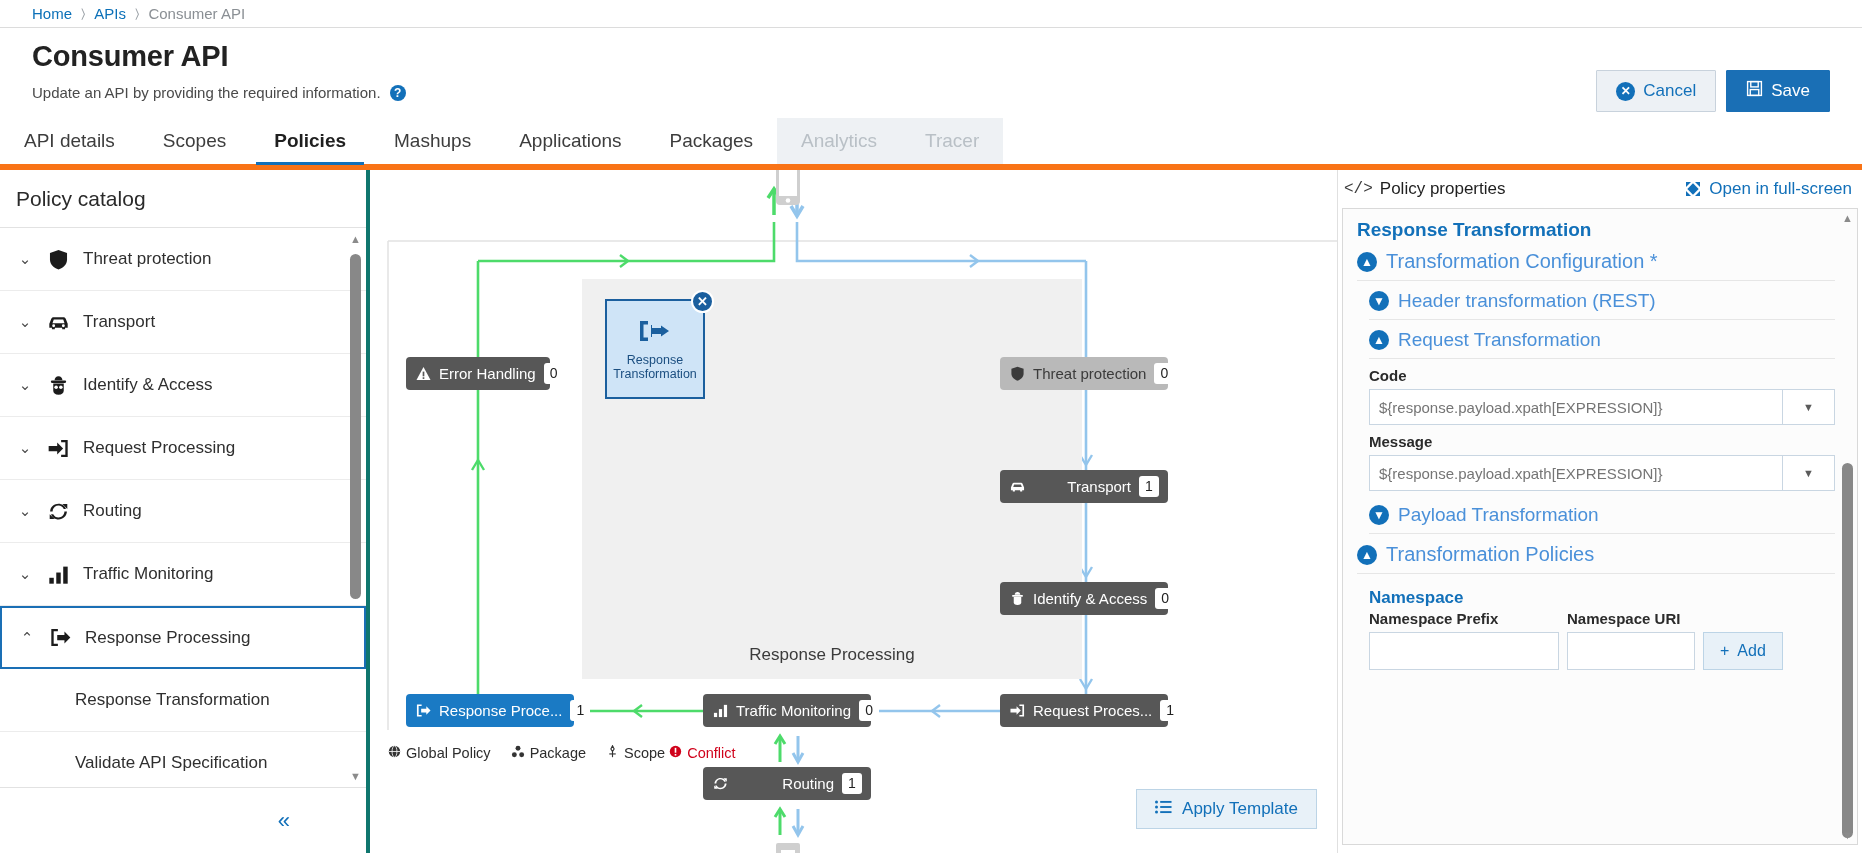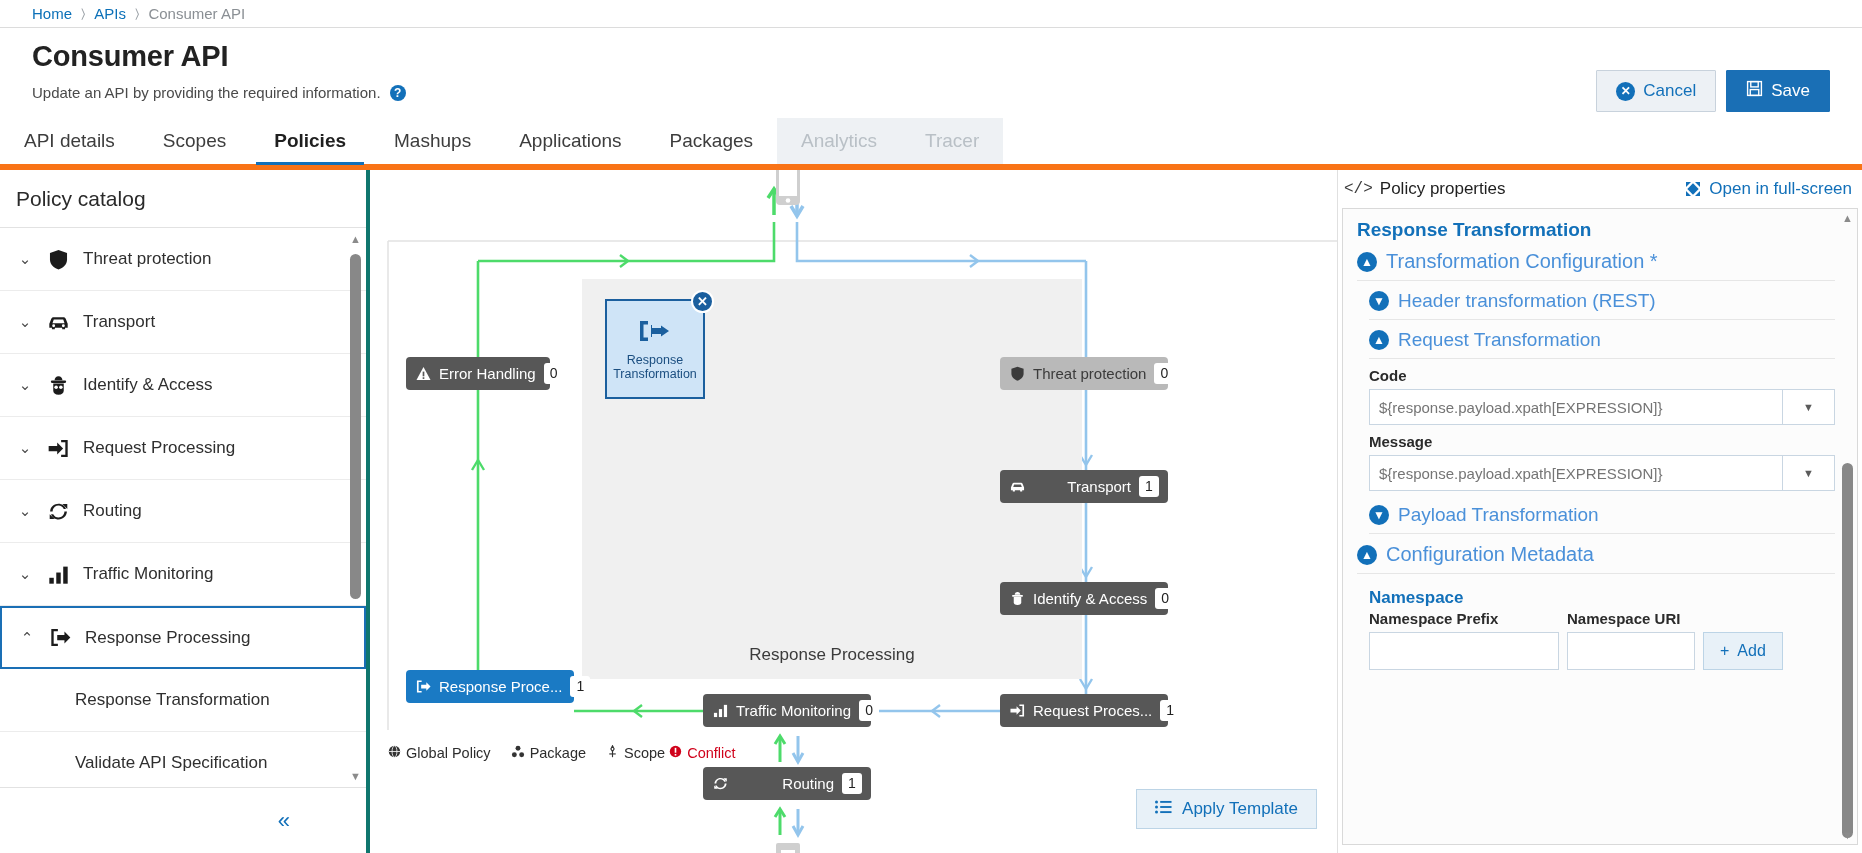--- a/index.html
+++ b/index.html
@@ -528,21 +528,21 @@
           <div class="node" style="left: 630px; top: 524px; width: 168px;">
             <span class="nicon">
               <svg width="15" height="15" viewBox="0 0 16 16" fill="#ffffff">
                 <path d="M0.5,6 L7,6 L7,3.5 L11.5,8 L7,12.5 L7,10 L0.5,10 Z"></path>
                 <path d="M10,1.5 L15,1.5 L15,14.5 L10,14.5 L10,12.8 L13.2,12.8 L13.2,3.2 L10,3.2 Z"></path>
               </svg>
             </span>
             <span class="nlabel">Request Proces...</span>
             <span class="ncount">1</span>
           </div>
-          <div class="node blue" style="left: 36px; top: 500px; width: 168px;">
+          <div class="node blue" style="left: 36px; top: 524px; width: 168px;">
             <span class="nicon">
               <svg width="15" height="15" viewBox="0 0 16 16" fill="#ffffff">
                 <path d="M6,1.5 L1,1.5 L1,14.5 L6,14.5 L6,12.8 L2.8,12.8 L2.8,3.2 L6,3.2 Z"></path>
                 <path d="M5.5,6 L11,6 L11,3.5 L15.5,8 L11,12.5 L11,10 L5.5,10 Z"></path>
               </svg>
             </span>
             <span class="nlabel">Response Proce...</span>
             <span class="ncount">1</span>
           </div>
           <div class="node" style="left: 333px; top: 524px; width: 168px;">
@@ -683,21 +683,21 @@
           </div>
 
           <div class="sect lvl2" style="margin-top:10px;">
             <span class="arr-badge">▼</span>
             <span>Payload Transformation</span>
           </div>
           <div class="sect-div ind"></div>
 
           <div class="sect">
             <span class="arr-badge">▲</span>
-            <span>Configuration Metadata</span>
+            <span>Transformation Policies</span>
           </div>
           <div class="sect-div"></div>
 
           <div class="ns-title">Namespace</div>
           <div class="ns-grid">
             <div>
               <div class="ns-col-label">Namespace Prefix</div>
               <input class="ns-input" style="width: 190px;" type="text" value="">
             </div>
             <div>

